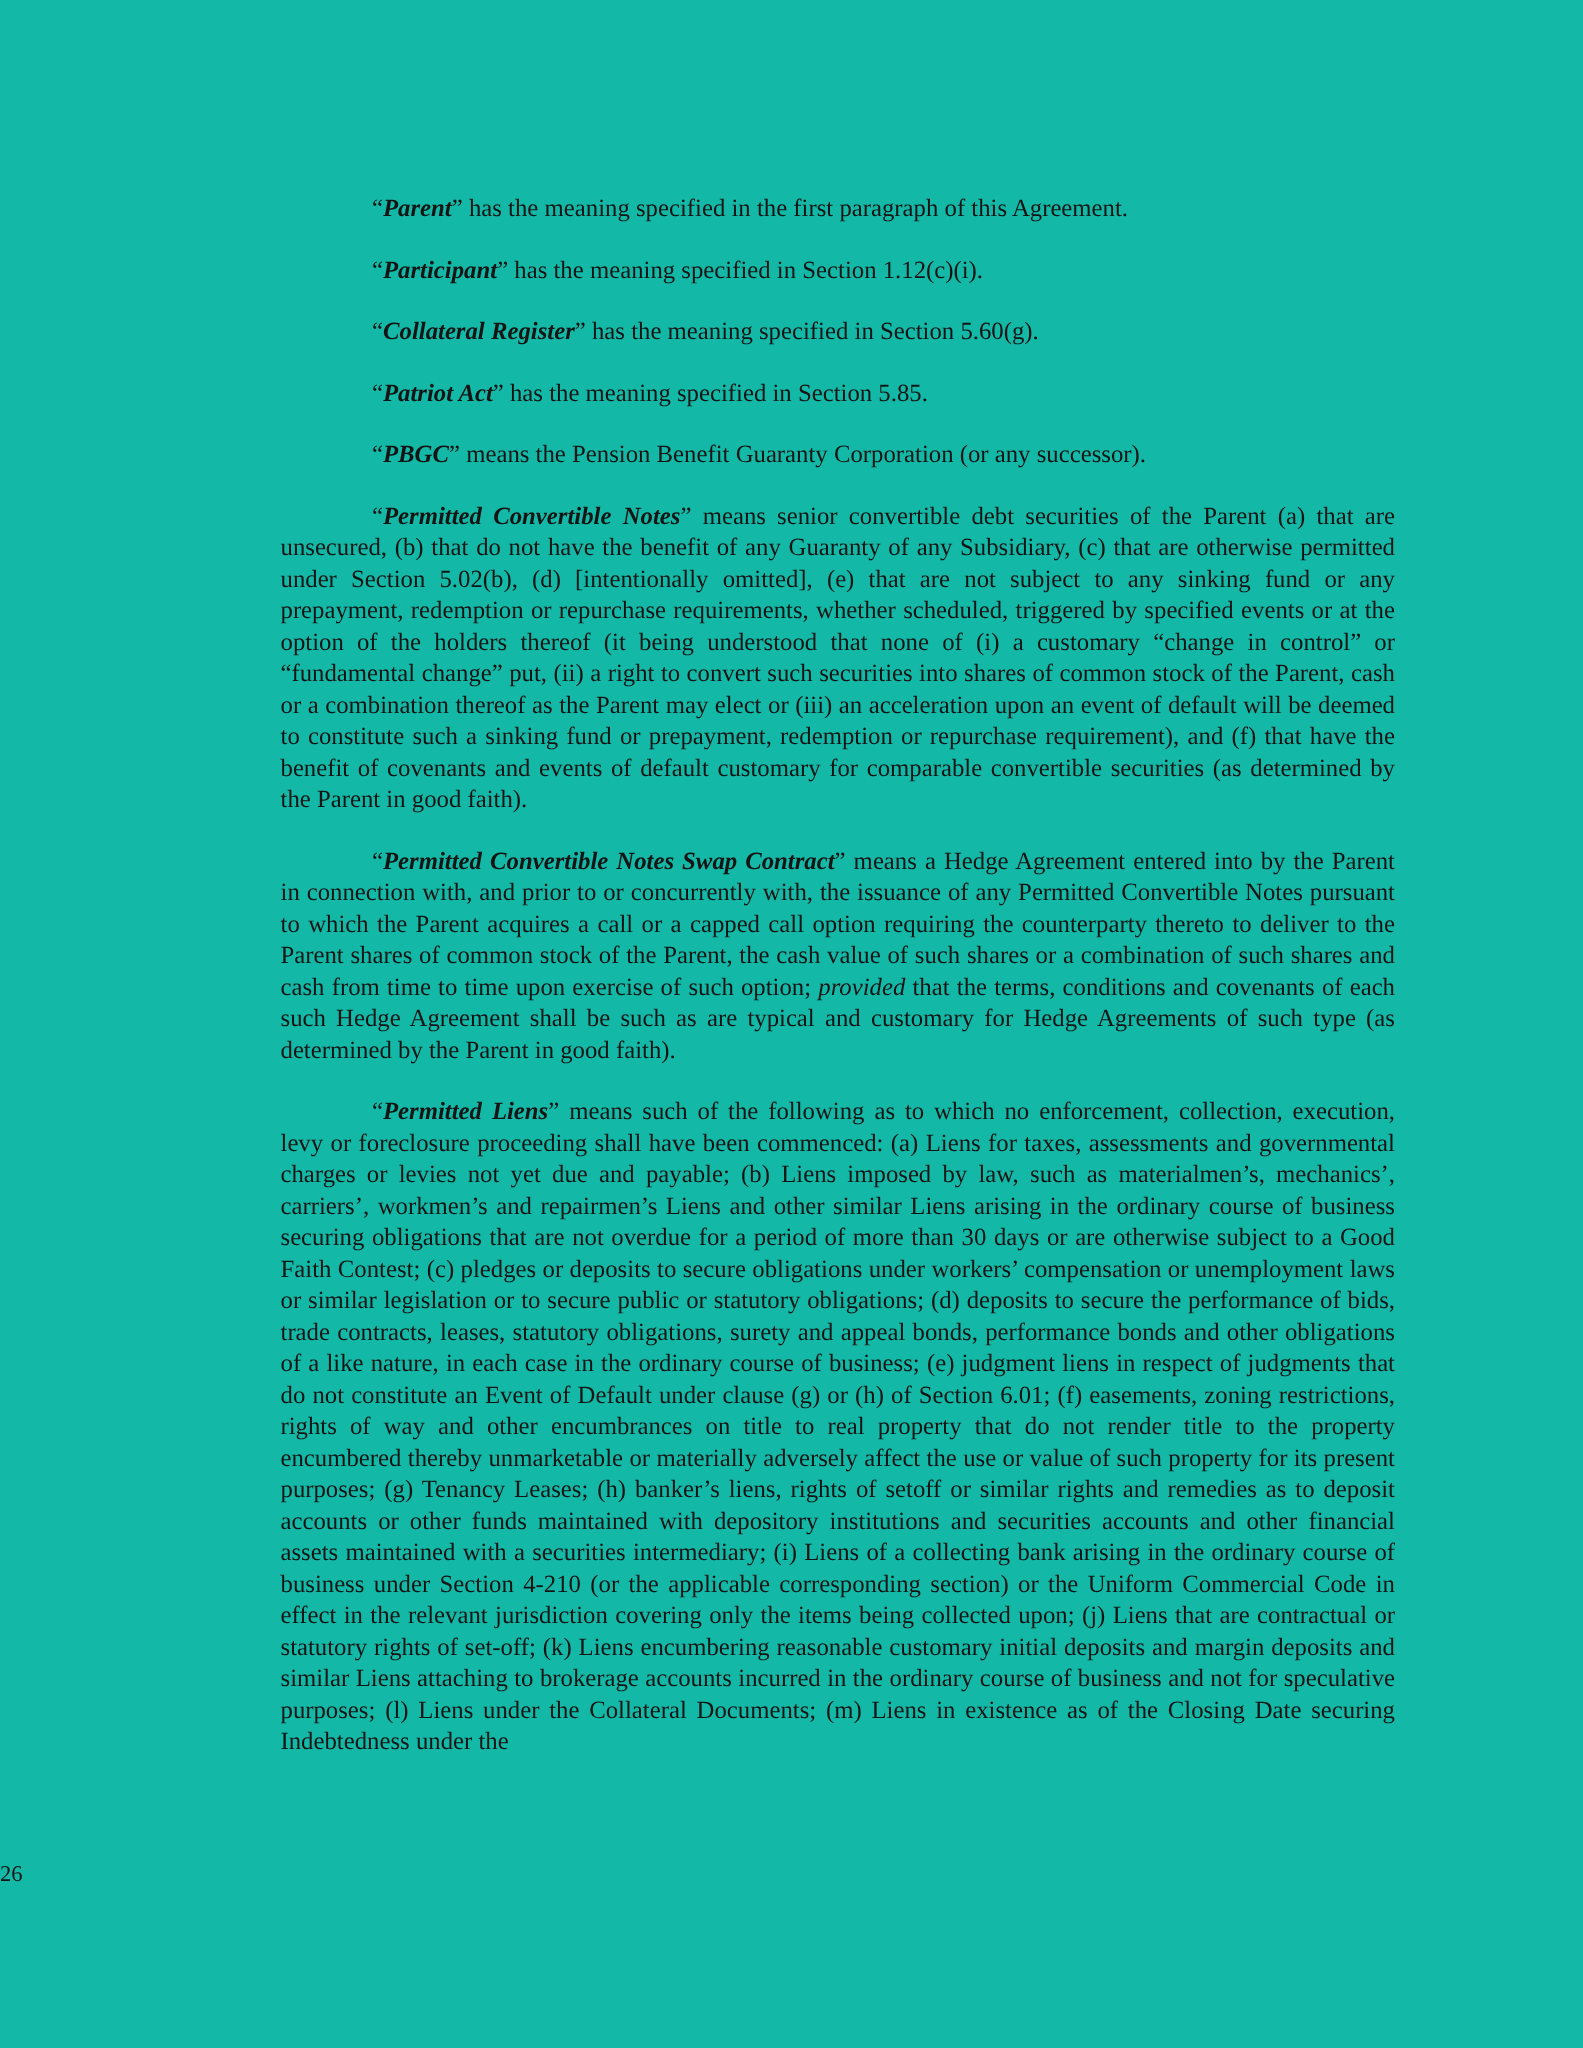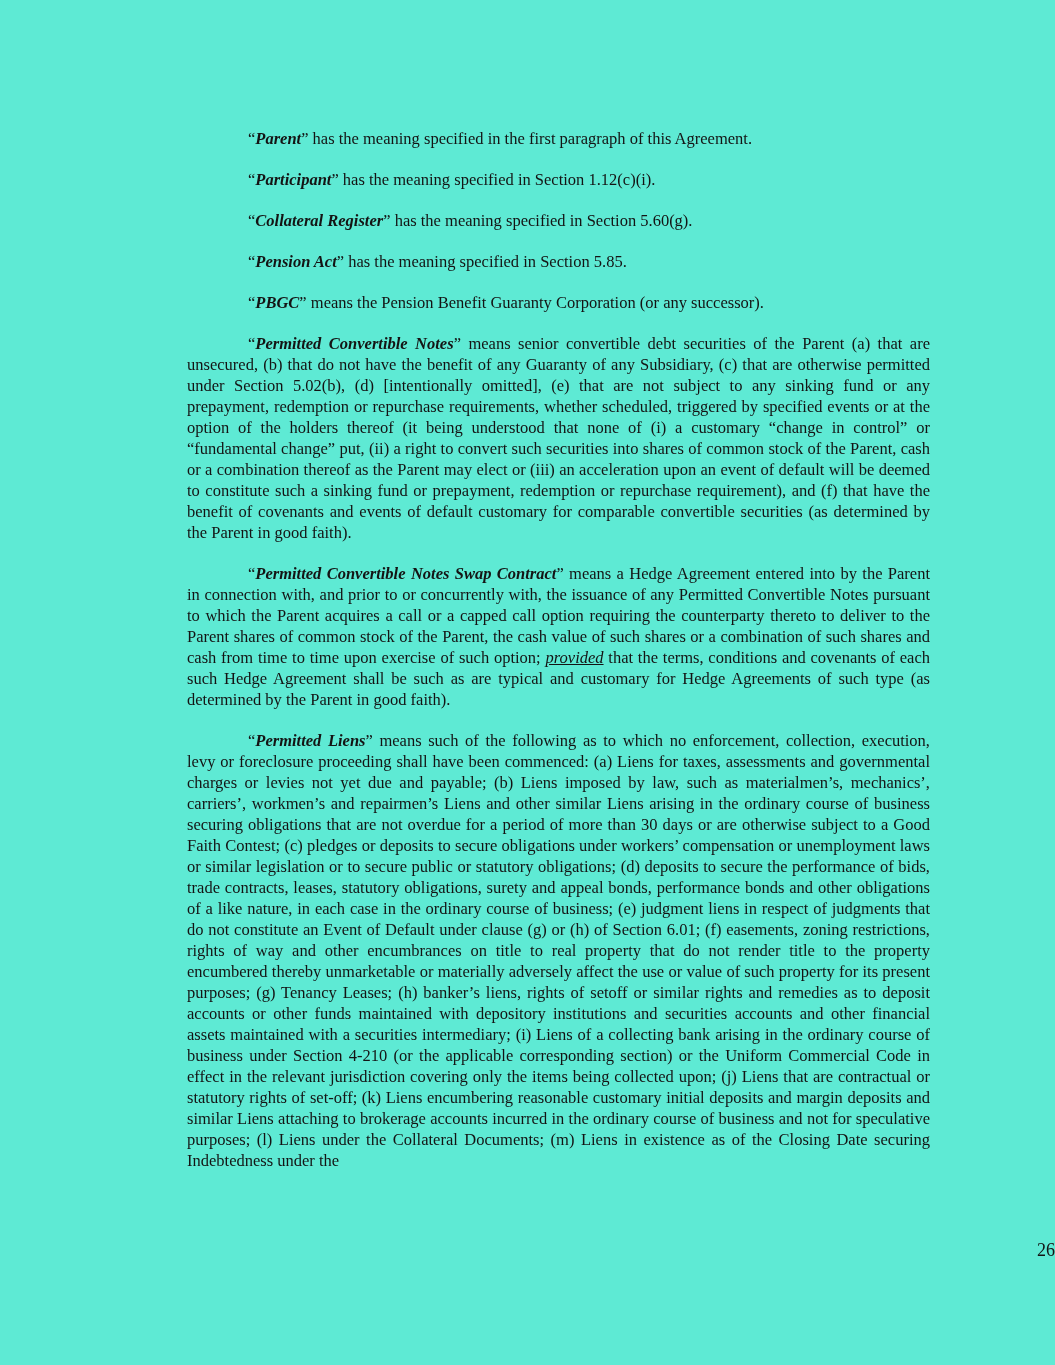--- a/index.html
+++ b/index.html
@@ -5,21 +5,21 @@
   html, body {
     margin: 0;
     padding: 0;
     background: #ffffff;
   }
   .page {
     position: relative;
     width: 1055px;
     height: 1365px;
     margin: 0;
-    background: #5eead4;
+    background: #14b8a6;
     box-sizing: border-box;
     padding: 128px 125px 0 187px;
     font-family: "Liberation Serif", "DejaVu Serif", serif;
     color: #141414;
     overflow: hidden;
   }
   .doc-body {
     width: 743px;
   }
   p.def {
@@ -28,47 +28,46 @@
     line-height: 21px;
     text-align: justify;
     text-indent: 61px;
   }
   .term {
     font-weight: bold;
     font-style: italic;
   }
   .em {
     font-style: italic;
-    text-decoration: underline;
   }
   .page-number {
     position: absolute;
     left: 0;
     right: 0;
     top: 1240px;
-    text-align: right;
-    font-size: 18px;
+    text-align: left;
+    font-size: 15px;
     line-height: 21px;
     color: #141414;
   }
 </style>
 </head>
 <body>
 
 <div class="page">
   <div class="doc-body">
 
     <p class="def"><span>“</span><span class="term">Parent</span><span>” has the meaning specified in the first paragraph of this Agreement.</span></p>
 
 
     <p class="def"><span>“</span><span class="term">Participant</span><span>” has the meaning specified in Section 1.12(c)(i).</span></p>
 
     <p class="def"><span>“</span><span class="term">Collateral Register</span><span>” has the meaning specified in Section 5.60(g).</span></p>
 
-    <p class="def"><span>“</span><span class="term">Pension Act</span><span>” has the meaning specified in Section 5.85.</span></p>
+    <p class="def"><span>“</span><span class="term">Patriot Act</span><span>” has the meaning specified in Section 5.85.</span></p>
 
     <p class="def"><span>“</span><span class="term">PBGC</span><span>” means the Pension Benefit Guaranty Corporation (or any successor).</span></p>
 
     <p class="def"><span>“</span><span class="term">Permitted Convertible Notes</span><span>” means senior convertible debt securities of the Parent (a) that are unsecured, (b) that do not have the benefit of any Guaranty of any Subsidiary, (c) that are otherwise permitted under Section 5.02(b), (d) [intentionally omitted], (e) that are not subject to any sinking fund or any prepayment, redemption or repurchase requirements, whether scheduled, triggered by specified events or at the option of the holders thereof (it being understood that none of (i) a customary “change in control” or “fundamental change” put, (ii) a right to convert such securities into shares of common stock of the Parent, cash or a combination thereof as the Parent may elect or (iii) an acceleration upon an event of default will be deemed to constitute such a sinking fund or prepayment, redemption or repurchase requirement), and (f) that have the benefit of covenants and events of default customary for comparable convertible securities (as determined by the Parent in good faith).</span></p>
 
     <p class="def"><span>“</span><span class="term">Permitted Convertible Notes Swap Contract</span><span>” means a Hedge Agreement entered into by the Parent in connection with, and prior to or concurrently with, the issuance of any Permitted Convertible Notes pursuant to which the Parent acquires a call or a capped call option requiring the counterparty thereto to deliver to the Parent shares of common stock of the Parent, the cash value of such shares or a combination of such shares and cash from time to time upon exercise of such option; </span><span class="em">provided</span><span> that the terms, conditions and covenants of each such Hedge Agreement shall be such as are typical and customary for Hedge Agreements of such type (as determined by the Parent in good faith).</span></p>
 
     <p class="def"><span>“</span><span class="term">Permitted Liens</span><span>” means such of the following as to which no enforcement, collection, execution, levy or foreclosure proceeding shall have been commenced:  (a) Liens for taxes, assessments and governmental charges or levies not yet due and payable; (b) Liens imposed by law, such as materialmen’s, mechanics’, carriers’, workmen’s and repairmen’s Liens and other similar Liens arising in the ordinary course of business securing obligations that are not overdue for a period of more than 30 days or are otherwise subject to a Good Faith Contest; (c) pledges or deposits to secure obligations under workers’ compensation or unemployment laws or similar legislation or to secure public or statutory obligations; (d) deposits to secure the performance of bids, trade contracts, leases, statutory obligations, surety and appeal bonds, performance bonds and other obligations of a like nature, in each case in the ordinary course of business; (e) judgment liens in respect of judgments that do not constitute an Event of Default under clause (g) or (h) of Section 6.01; (f) easements, zoning restrictions, rights of way and other encumbrances on title to real property that do not render title to the property encumbered thereby unmarketable or materially adversely affect the use or value of such property for its present purposes; (g) Tenancy Leases; (h) banker’s liens, rights of setoff or similar rights and remedies as to deposit accounts or other funds maintained with depository institutions and securities accounts and other financial assets maintained with a securities intermediary; (i) Liens of a collecting bank arising in the ordinary course of business under Section 4-210 (or the applicable corresponding section) or the Uniform Commercial Code in effect in the relevant jurisdiction covering only the items being collected upon; (j) Liens that are contractual or statutory rights of set-off; (k) Liens encumbering reasonable customary initial deposits and margin deposits and similar Liens attaching to brokerage accounts incurred in the ordinary course of business and not for speculative purposes; (l) Liens under the Collateral Documents; (m) Liens in existence as of the Closing Date securing Indebtedness under the</span></p>
 
   </div>

